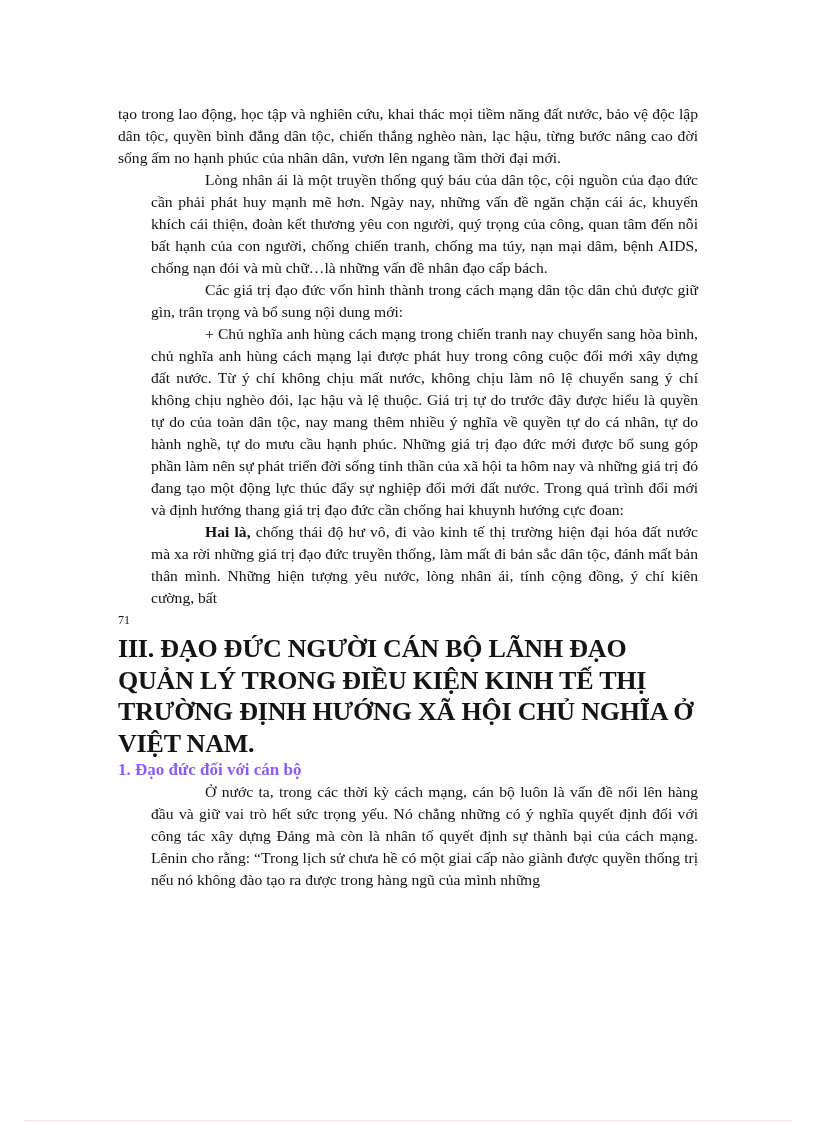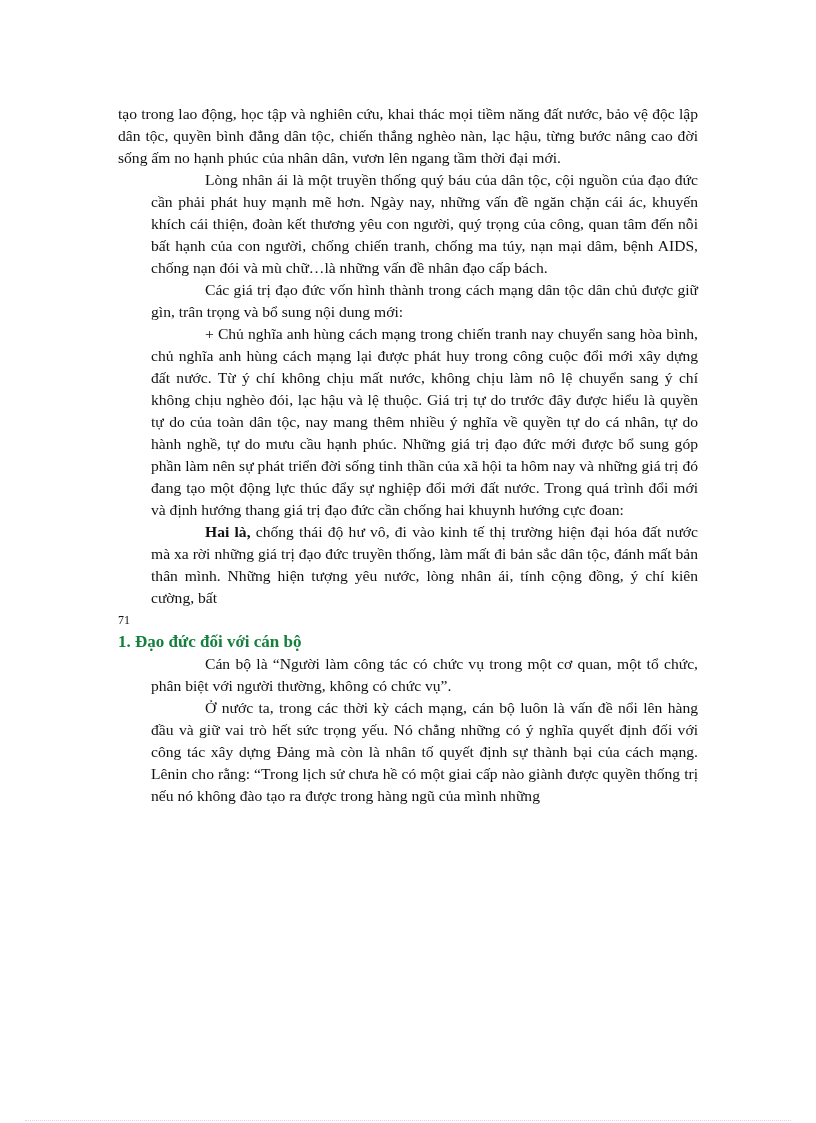--- a/index.html
+++ b/index.html
@@ -48,21 +48,21 @@
     margin: 2px 0 0 0;
     letter-spacing: -0.2px;
     color: #141414;
   }
   .sub-heading {
     font-family: "Liberation Serif", "DejaVu Serif", serif;
     font-weight: bold;
     font-size: 17px;
     line-height: 22px;
     margin: 0;
-    color: #15803d;
+    color: #8b5cf6;
   }
   .bottom-rule {
     position: absolute;
     left: 25px;
     right: 25px;
     top: 1120px;
     height: 0;
     border-top: 1px dotted #f1c8f1;
   }
 </style>
@@ -78,22 +78,22 @@
   <p class="p indent">Các giá trị đạo đức vốn hình thành trong cách mạng dân tộc dân chủ được giữ gìn, trân trọng và bổ sung nội dung mới:</p>
 
   <p class="p indent">+ Chủ nghĩa anh hùng cách mạng trong chiến tranh nay chuyển sang hòa bình, chủ nghĩa anh hùng cách mạng lại được phát huy trong công cuộc đổi mới xây dựng đất nước. Từ ý chí không chịu mất nước, không chịu làm nô lệ chuyển sang ý chí không chịu nghèo đói, lạc hậu và lệ thuộc. Giá trị tự do trước đây được hiểu là quyền tự do của toàn dân tộc, nay mang thêm nhiều ý nghĩa về quyền tự do cá nhân, tự do hành nghề, tự do mưu cầu hạnh phúc. Những giá trị đạo đức mới được bổ sung góp phần làm nên sự phát triển đời sống tinh thần của xã hội ta hôm nay và những giá trị đó đang tạo một động lực thúc đẩy sự nghiệp đổi mới đất nước. Trong quá trình đổi mới và định hướng thang giá trị đạo đức cần chống hai khuynh hướng cực đoan:</p>
 
 
   <p class="p indent" style="text-align-last:left;"><b>Hai là,</b><span> chống thái độ hư vô, đi vào kinh tế thị trường hiện đại hóa đất nước mà xa rời những giá trị đạo đức truyền thống, làm mất đi bản sắc dân tộc, đánh mất bản thân mình. Những hiện tượng yêu nước, lòng nhân ái, tính cộng đồng, ý chí kiên cường, bất</span></p>
 
   <p class="page-number">71</p>
 
 
+  <h2 class="section-heading">III. ĐẠO ĐỨC NGƯỜI CÁN BỘ LÃNH ĐẠO QUẢN LÝ TRONG ĐIỀU KIỆN KINH TẾ THỊ TRƯỜNG ĐỊNH HƯỚNG XÃ HỘI CHỦ NGHĨA Ở VIỆT NAM.</h2>
 
   <h3 class="sub-heading">1. Đạo đức đối với cán bộ</h3>
 
-  <p class="p indent">Cán bộ là “Người làm công tác có chức vụ trong một cơ quan, một tổ chức, phân biệt với người thường, không có chức vụ”.</p>
 
   <p class="p indent">Ở nước ta, trong các thời kỳ cách mạng, cán bộ luôn là vấn đề nổi lên hàng đầu và giữ vai trò hết sức trọng yếu. Nó chẳng những có ý nghĩa quyết định đối với công tác xây dựng Đảng mà còn là nhân tố quyết định sự thành bại của cách mạng. Lênin cho rằng: “Trong lịch sử chưa hề có một giai cấp nào giành được quyền thống trị nếu nó không đào tạo ra được trong hàng ngũ của mình những</p>
 
 </div>
 
 <div class="bottom-rule"></div>
 
 </body></html>

